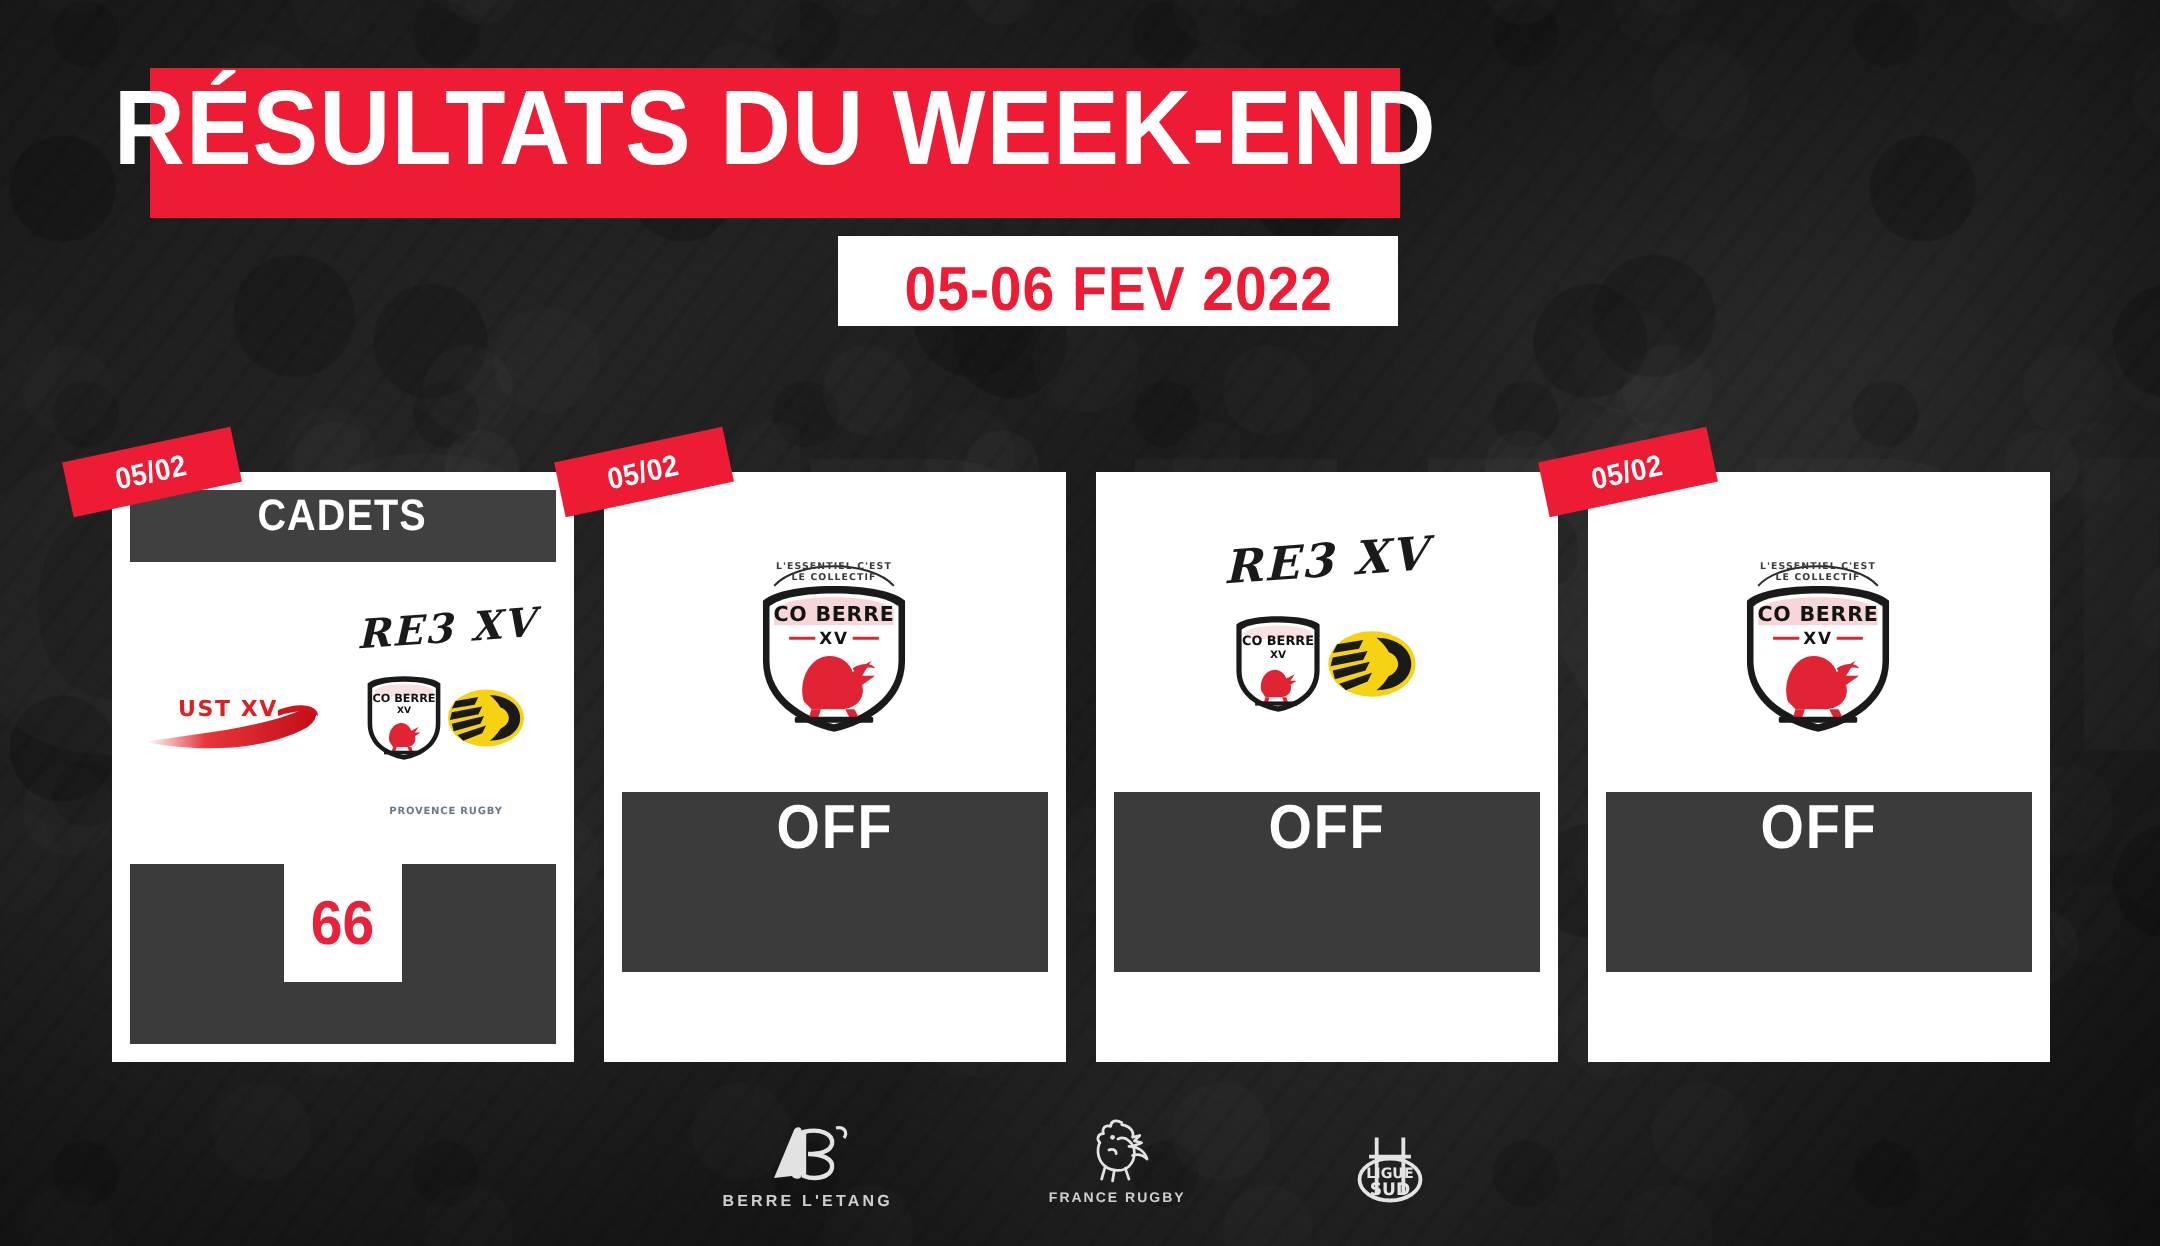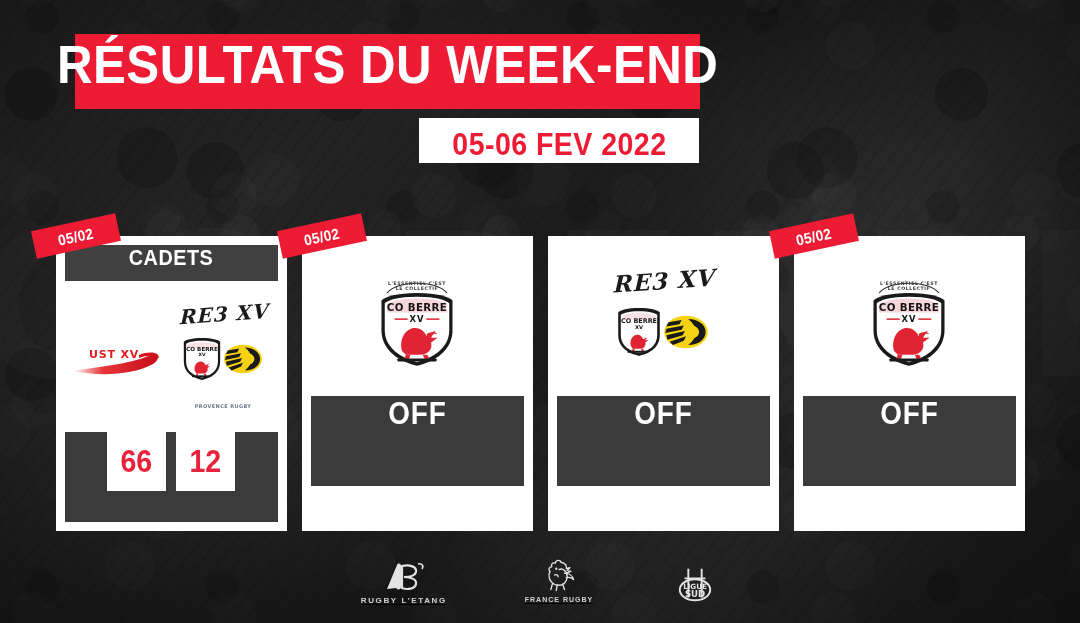--- a/index.html
+++ b/index.html
@@ -230,21 +230,21 @@
   
   .sponsors {
     position: absolute;
     left: 0; bottom: 18px;
     width: 1080px;
     display: flex;
     justify-content: center;
     align-items: flex-end;
     gap: 78px;
   }
-  .sponsor { display: flex; flex-direction: column; align-items: center; opacity: 0.88; text-decoration: underline; }
+  .sponsor { display: flex; flex-direction: column; align-items: center; opacity: 0.88; }
   .sponsor-name {
     color: #e8e8e8; font-size: 8px; font-weight: 700;
     letter-spacing: 1.6px; font-family: "Liberation Sans", sans-serif;
     margin-top: 2px; white-space: nowrap;
   }
   .sponsor-name.small { font-size: 7px; letter-spacing: 1px; line-height: 1.25; text-align: center; }
   .sponsor-tag {
     color: #8a8a8a; font-size: 4px; letter-spacing: 1px;
     font-family: "Liberation Sans", sans-serif; margin-top: 1px; white-space: nowrap;
   }
@@ -315,23 +315,20 @@
               <path d="M27 14 C 31 14, 34 17, 34 20 C 34 23, 31 26, 27 26 C 29 24, 30 22, 30 20 C 30 18, 29 16, 27 14 Z" fill="#F5D312"></path>
             </svg>
           </div>
           <div class="re3-sub">PROVENCE RUGBY</div>
         </div>
 
       </div>
       <div class="card-foot">
         <div class="score-box">
           <span>66</span>
-        </div>
-        <div class="score-box">
-          <span>12</span>
         </div>
       </div>
     </div>
 
     <div class="card">
       <div class="ribbon">
         <span>05/02</span>
       </div>
       <div class="card-body">
         <svg viewBox="0 0 92 104" width="86" height="98" aria-hidden="true">
@@ -431,21 +428,21 @@
   </div>
 
   <div class="sponsors">
 
     <div class="sponsor">
       <svg viewBox="0 0 54 34" width="54" height="34" aria-hidden="true">
         <path d="M10 29 L20 5 C 21 3, 24 3, 24 6 L24 27 C 24 30, 20 30, 19 28 Z" fill="#ffffff"></path>
         <path d="M25 6 C 33 4, 40 7, 39 12 C 38 16, 32 17, 27 17 C 33 17, 40 19, 39 24 C 38 29, 30 30, 25 28 Z" fill="none" stroke="#ffffff" stroke-width="2.2"></path>
         <path d="M41 4 C 45 3, 47 6, 45 9" fill="none" stroke="#ffffff" stroke-width="1.6"></path>
       </svg>
-      <div class="sponsor-name">RUGBY L'ETANG</div>
+      <div class="sponsor-name">BERRE L'ETANG</div>
     </div>
 
     <div class="sponsor">
       <svg viewBox="0 0 44 40" width="40" height="38" aria-hidden="true">
         <g fill="none" stroke="#ffffff" stroke-width="1.5" stroke-linecap="round" stroke-linejoin="round">
           <path d="M24 5 C 21 3, 18 4, 18 7 C 15 6, 13 8, 14 11 C 11 11, 10 14, 12 16"></path>
           <path d="M24 6 C 29 7, 31 10, 30 13 L34 12 L31 15 L35 16 L30 18"></path>
           <path d="M12 16 C 10 20, 11 26, 15 29 C 19 32, 25 32, 28 29 C 32 25, 32 18, 28 15 C 26 13, 24 13, 22 14"></path>
           <path d="M15 29 L13 36 M20 31 L19 37 M26 30 L28 36"></path>
           <path d="M28 18 C 33 18, 37 21, 38 25 C 36 23, 33 22, 30 23"></path>

